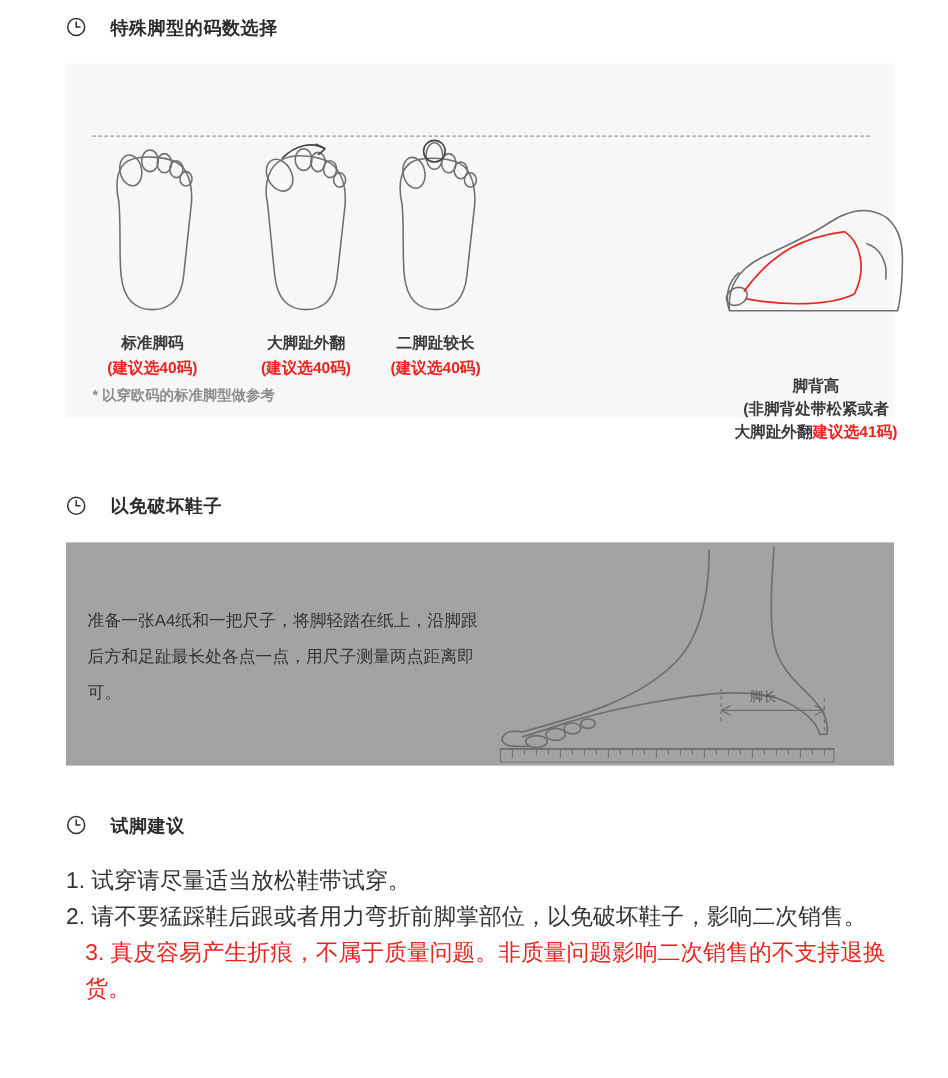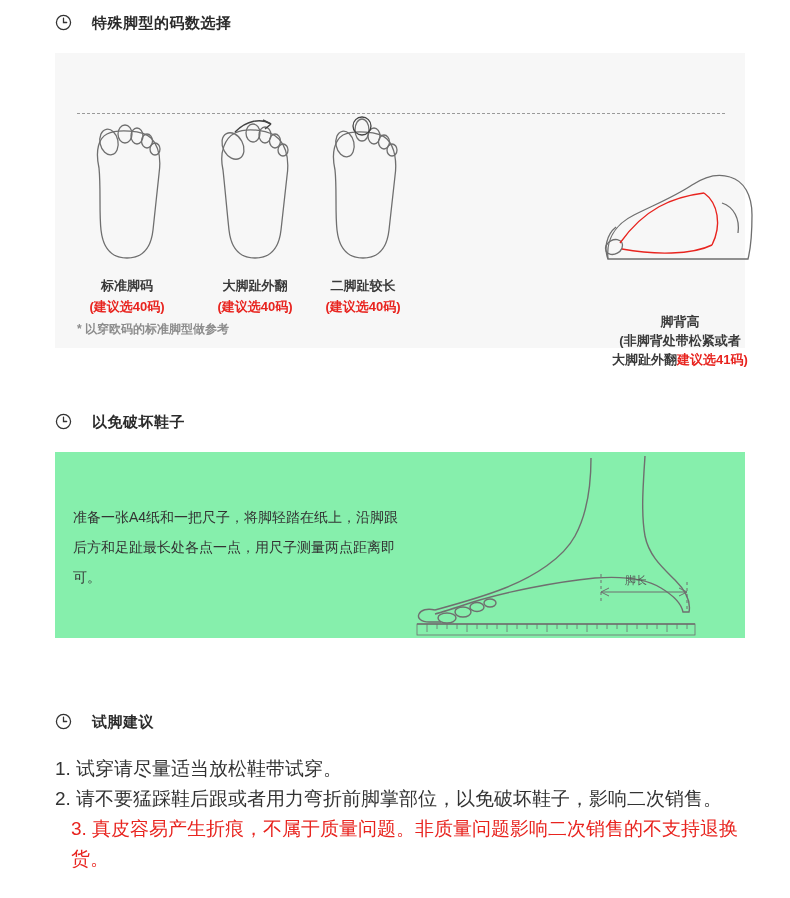--- a/index.html
+++ b/index.html
@@ -120,21 +120,21 @@
   #measure-section {
     position: absolute;
     left: 55px;
     top: 413px;
     width: 690px;
   }
   .measure-panel {
     margin-top: 20px;
     width: 690px;
     height: 186px;
-    background: #86efac;
+    background: #a3a3a3;
     position: relative;
   }
   .measure-text {
     position: absolute;
     left: 18px;
     top: 50px;
     width: 330px;
     font-size: 14px;
     line-height: 30px;
     color: #333333;
@@ -142,21 +142,21 @@
   .measure-art {
     position: absolute;
     right: 10px;
     top: 0;
   }
 
   
   #advice-section {
     position: absolute;
     left: 55px;
-    top: 713px;
+    top: 679px;
     width: 700px;
   }
   .advice-list {
     margin: 22px 0 0 0;
     padding: 0;
     list-style: none;
   }
   .advice-list li {
     font-size: 19px;
     line-height: 30px;

